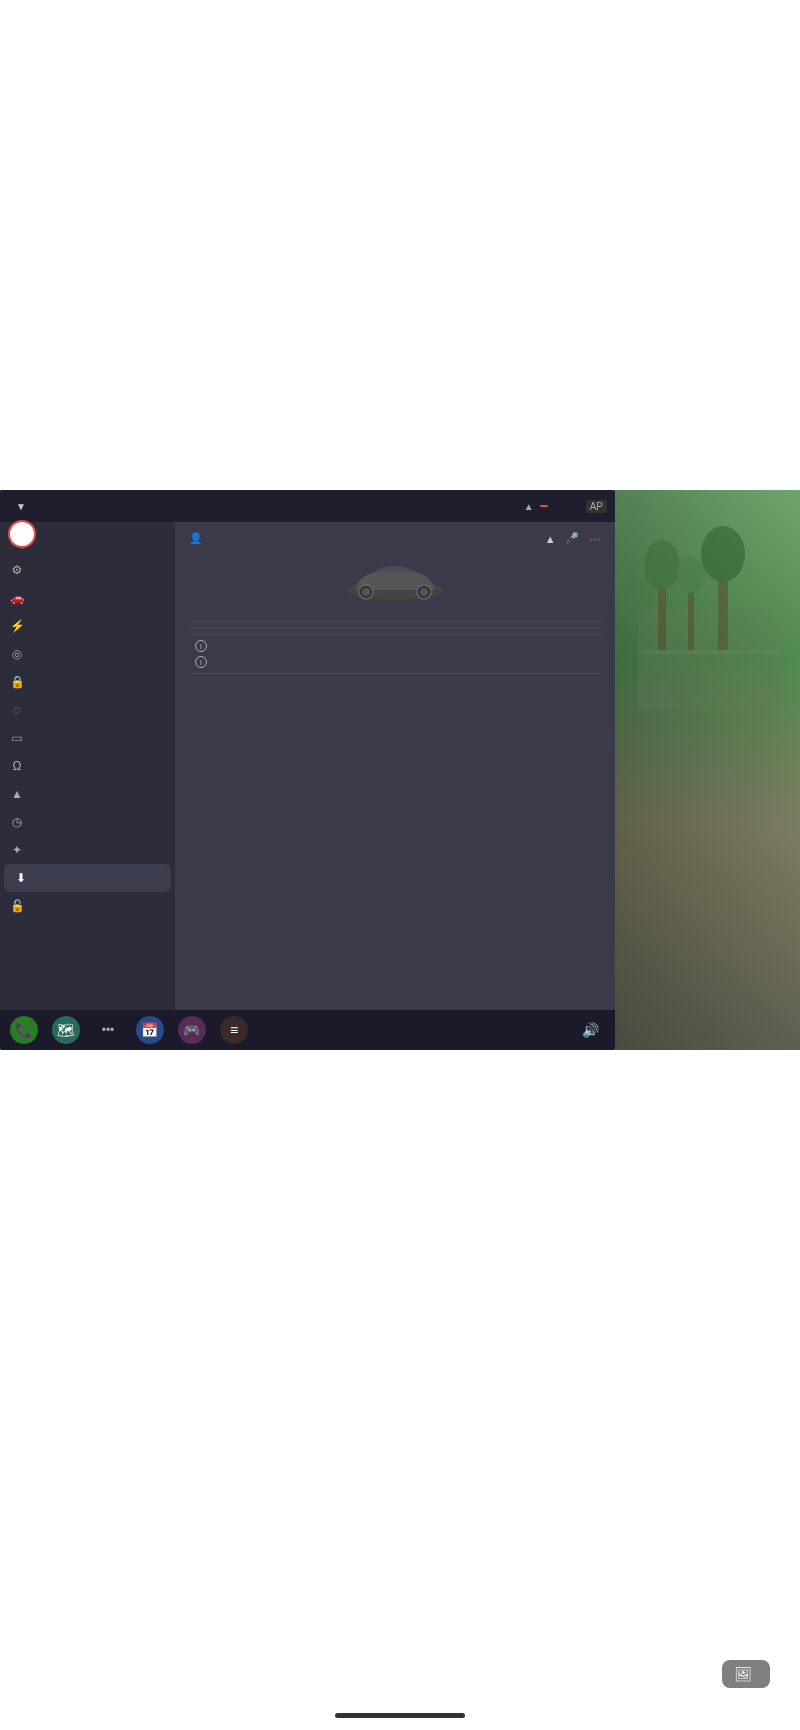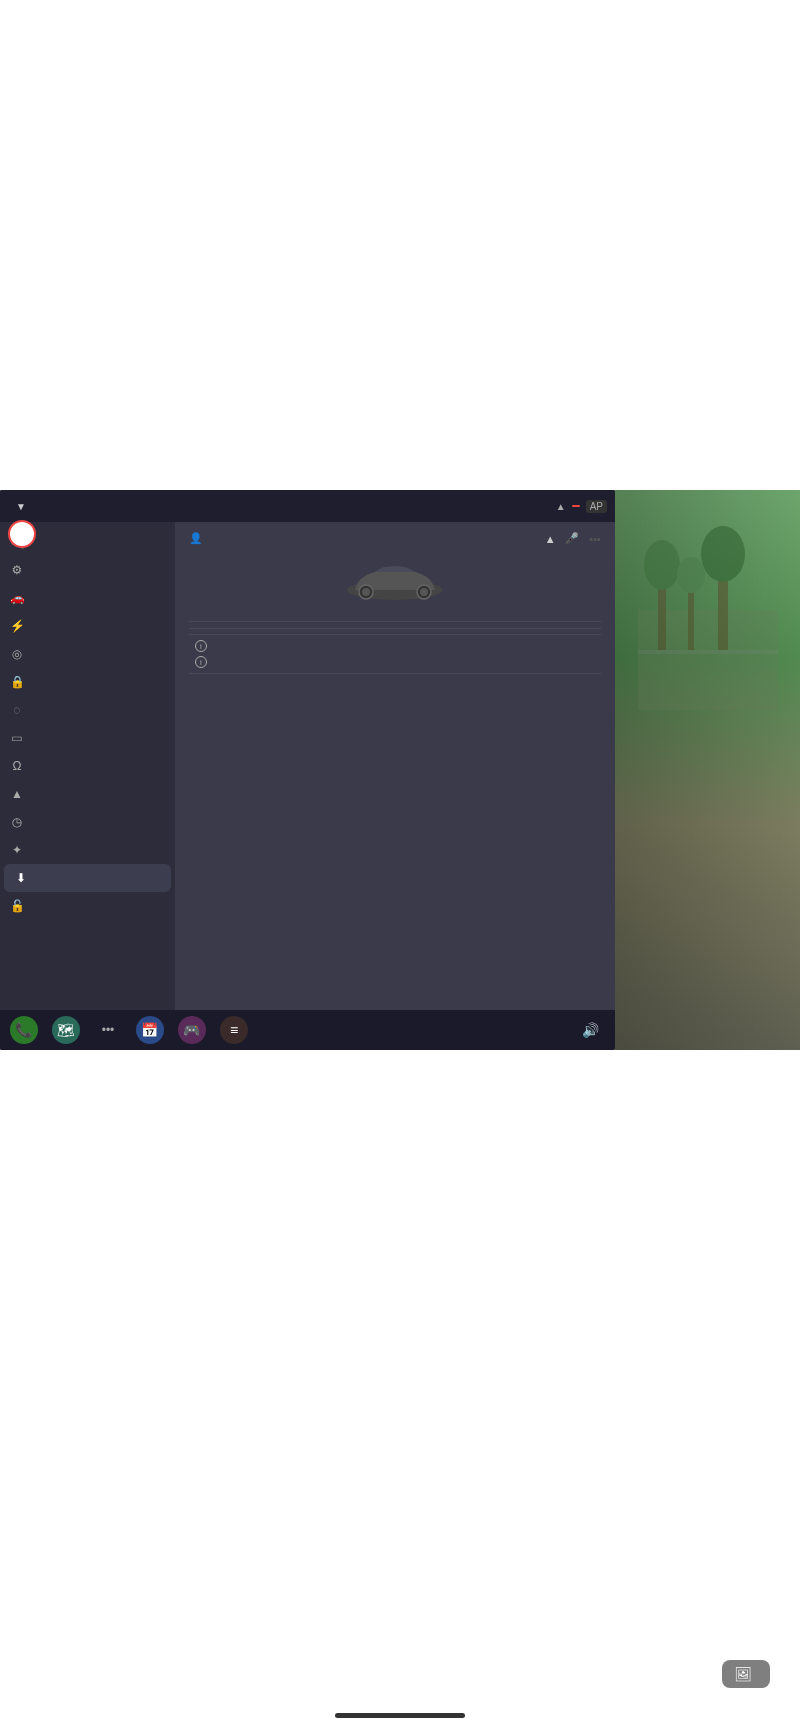--- a/index.html
+++ b/index.html
@@ -380,21 +380,21 @@
   <div class="tesla-ui">
 
     <div class="status-bar">
       <span class="battery"></span>
       <span style="font-size:10px;">▼</span>
       <span class="time"></span>
       <span class="temp"></span>
       <div class="status-bar-right">
         <span style="font-size:10px; color:#aaa;">▲</span>
         <span class="sos-badge"></span>
-        <span style="font-size:10px; color:#aaa; background:#333; padding:1px 4px; border-radius:3px;">AP</span>
+        <span style="font-size:10px; color:#aaa; background:#333; padding:1px 4px; border-radius:3px;margin-left:32px;">AP</span>
       </div>
     </div>
 
     <div class="speed-limit"></div>
 
     <div class="main-area">
 
       <div class="sidebar">
 
         <div class="search-row">

